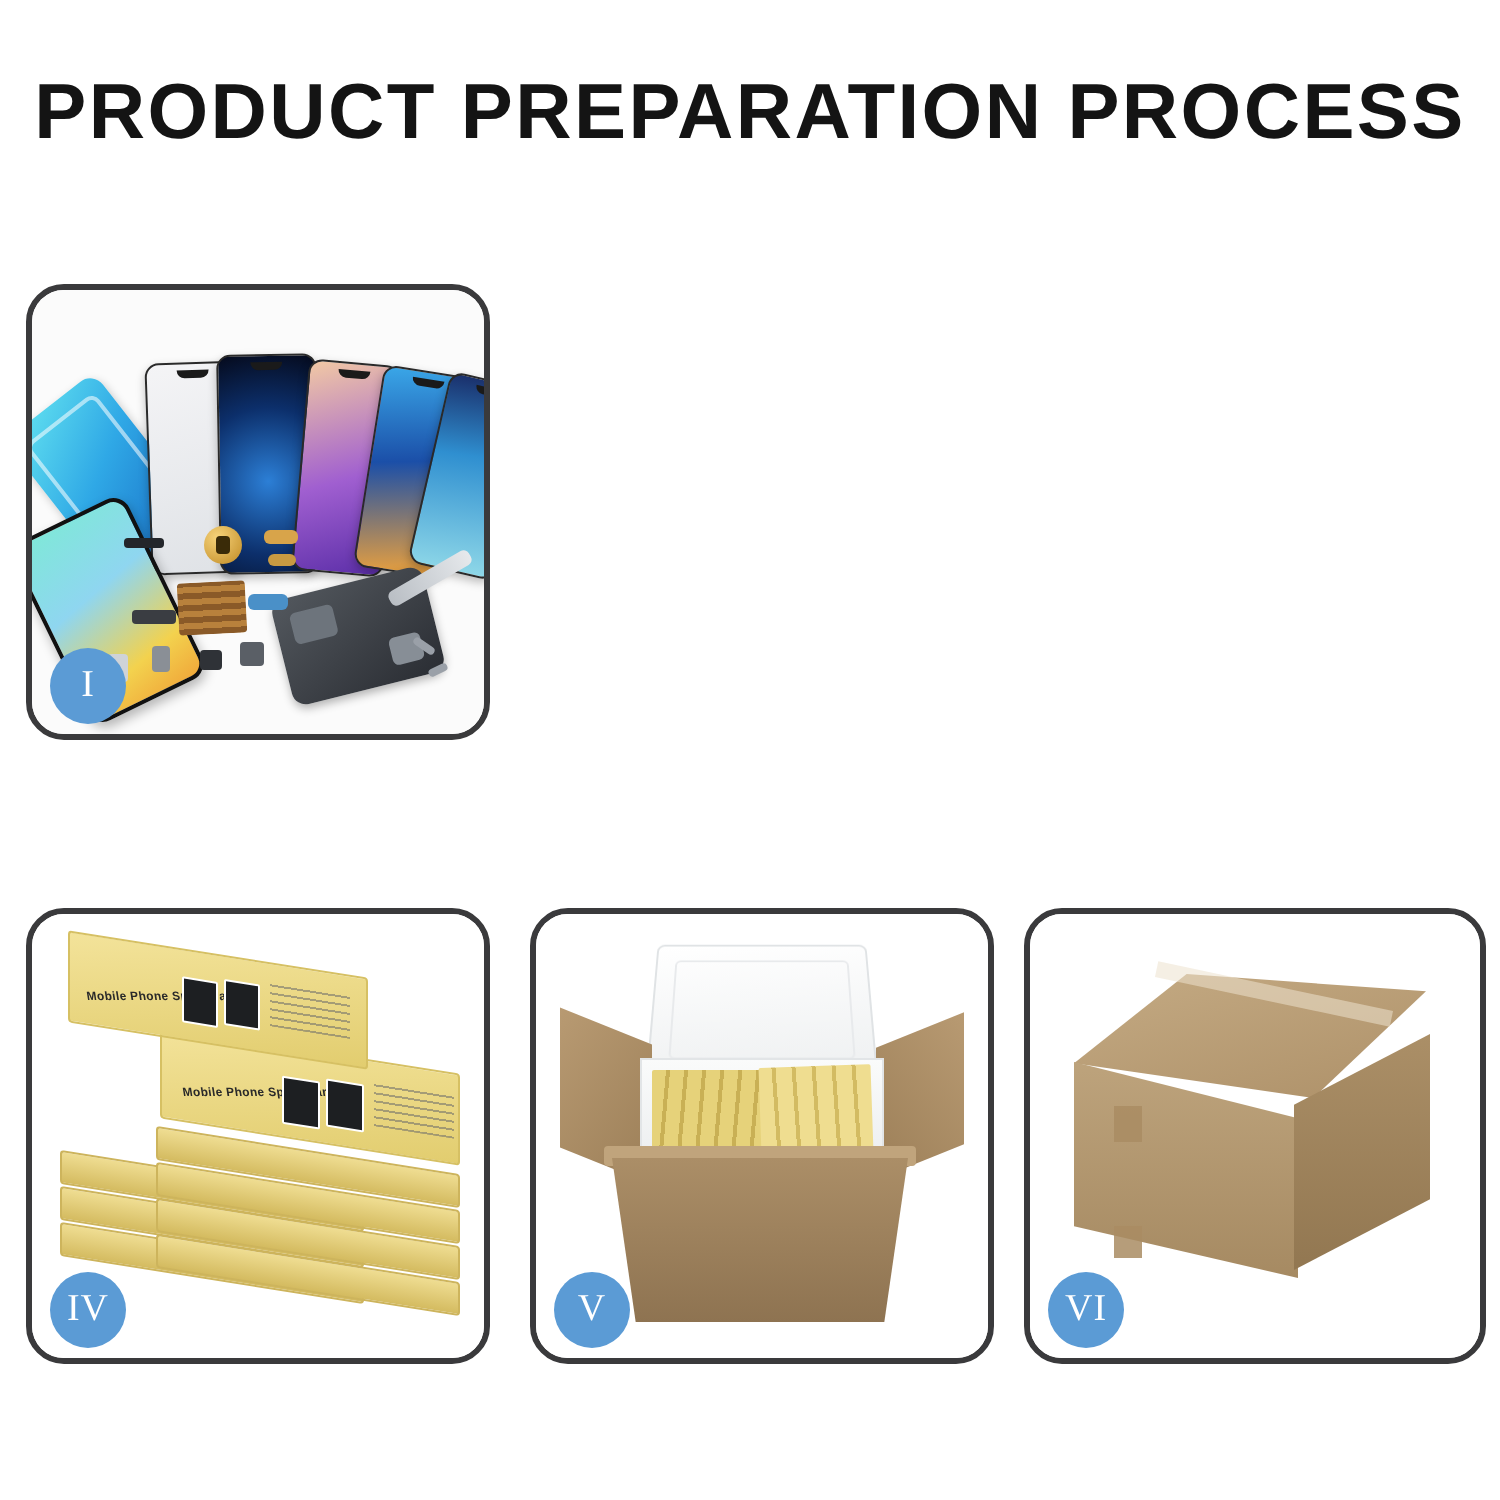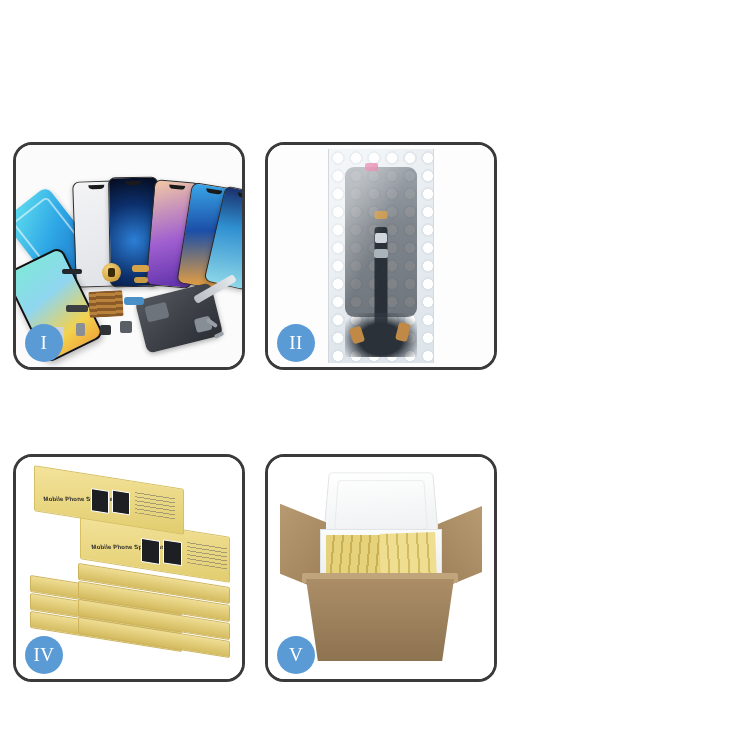--- a/index.html
+++ b/index.html
@@ -263,20 +263,21 @@
   .seam{position:absolute;left:62px;top:36px;width:120px;height:8px;background:rgba(236,226,206,.55);transform:rotate(12deg);}
   .tapeA{position:absolute;left:42px;top:96px;width:14px;height:18px;background:#a98c63;opacity:.85;}
   .tapeB{position:absolute;left:42px;top:156px;width:14px;height:16px;background:#a98c63;opacity:.85;}
 </style>
 </head>
 <body>
 
 <div class="page">
 
   <div class="header">
+    <div class="title">PRODUCT PREPARATION PROCESS</div>
   </div>
 
   <div class="grid">
 
     <div class="panel r1 c1">
       <div class="stage">
         <div class="p1bg"></div>
         <div class="ph film"></div>
         <div class="fan">
           <div class="s s1">
@@ -308,36 +309,20 @@
         <div class="pt f"></div>
         <div class="pt g"></div>
         <div class="pt h"></div>
         <div class="pt i"></div>
         <div class="pt j"></div>
         <div class="pt k"></div>
       </div>
       <div class="badge">I</div>
     </div>
 
-    <div class="panel r1 c2">
-      <div class="stage">
-        <div class="p2bg"></div>
-        <div class="bwrap">
-          <div class="scr"></div>
-          <div class="flex"></div>
-          <div class="conn c3x"></div>
-          <div class="conn c1x"></div>
-          <div class="conn c2x"></div>
-          <div class="tape"></div>
-          <div class="cblob"></div>
-          <div class="sheen"></div>
-        </div>
-      </div>
-      <div class="badge">II</div>
-    </div>
 
 
     <div class="panel r2 c1">
       <div class="stage">
         <div class="p4bg"></div>
         <div class="stack">
 
           <div class="bx layer" style="top:150px;"></div>
           <div class="bx layer" style="top:132px;"></div>
           <div class="bx layer" style="top:114px;"></div>
@@ -373,15 +358,27 @@
         <div class="flapR"></div>
         <div class="foamInner"></div>
         <div class="yrow"></div>
         <div class="yrow2"></div>
         <div class="cartonRim"></div>
         <div class="cartonBody"></div>
       </div>
       <div class="badge">V</div>
     </div>
 
+    <div class="panel r2 c3">
+      <div class="stage">
+        <div class="p6bg"></div>
+        <div class="ctnTop"></div>
+        <div class="ctnFront"></div>
+        <div class="ctnSide"></div>
+        <div class="seam"></div>
+        <div class="tapeA"></div>
+        <div class="tapeB"></div>
+      </div>
+      <div class="badge">VI</div>
+    </div>
 
   </div>
 </div>
 
 </body></html>

